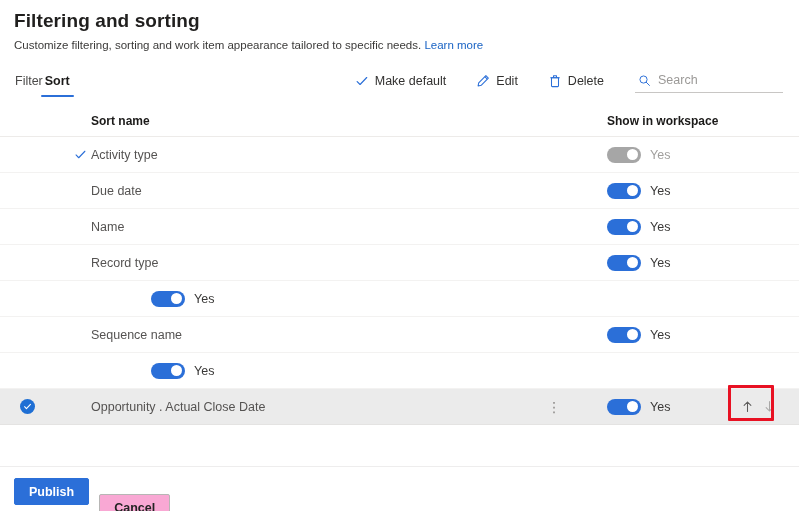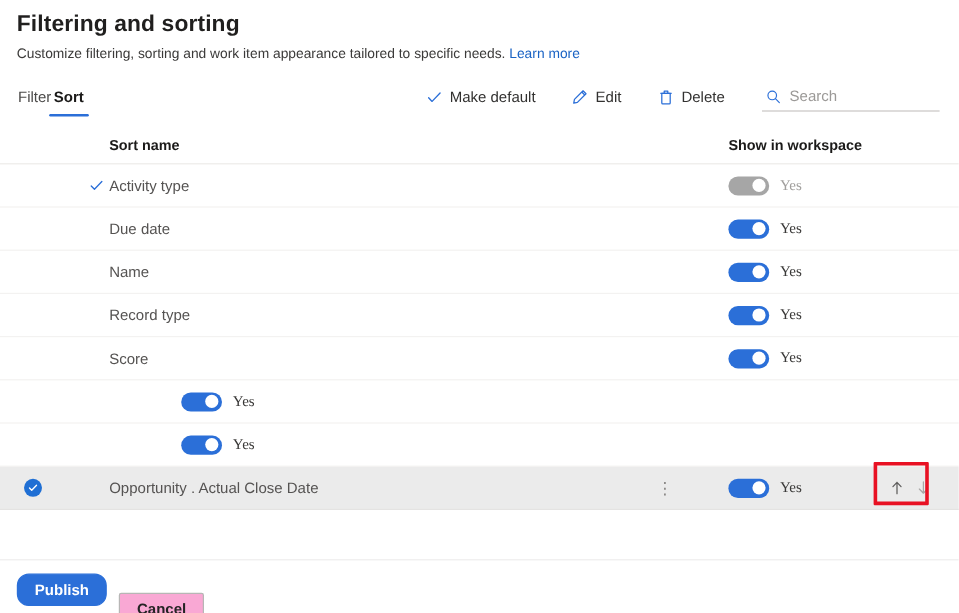--- a/index.html
+++ b/index.html
@@ -154,21 +154,21 @@
     flex: 0 0 34px;
   }
   .tgl.off-disabled { background: #a6a6a6; }
   .tgl .knob {
     position: absolute;
     top: 2.4px; right: 2.6px;
     width: 11.2px; height: 11.2px;
     border-radius: 50%;
     background: #ffffff;
   }
-  .tgl-label { font-size: 12.5px; color: #3a3938; font-family: Liberation Serif, serif; }
+  .tgl-label { font-size: 12.5px; color: #3a3938; }
   .tgl-label.muted { color: #a19f9d; }
 
   .dots {
     font-size: 14px;
     color: #8a8886;
     letter-spacing: 0;
     line-height: 10px;
     cursor: pointer;
     user-select: none;
   }
@@ -212,21 +212,21 @@
     font-size: 12.5px;
     height: 27px;
     min-width: 69px;
     padding: 0 14px;
     border-radius: 2px;
     cursor: pointer;
     line-height: 27px;
     text-align: center;
     border: 1px solid transparent;
   }
-  .btn.primary { background: #2b6fd8; color:#fff; border-color:#2b6fd8; font-weight: 600; border-radius: 10px; }
+  .btn.primary { background: #2b6fd8; color:#fff; border-color:#2b6fd8; font-weight: 600; }
   .btn.ghost { background:#f9a8d4; color:#242424; border-color:#b7b6b5; font-weight: 600; margin-top: 16px; }
 </style>
 </head>
 <body>
 
 <div class="page">
 
   <div class="hdr">
     <div class="hdr-title">Filtering and sorting</div>
     <div class="hdr-sub">
@@ -352,34 +352,34 @@
             <div class="knob"></div>
           </div>
         <span class="tgl-label">Yes</span>
       </div>
       <div class="c-arrows"></div>
     </div>
 
     <div class="row">
       <div class="c-check"></div>
       <div class="c-mark"></div>
-      <div class="c-name">Score</div>
-      <div class="c-dots"></div>
-      <div class="c-toggle">
-        <div class="tgl">
-            <div class="knob"></div>
-          </div>
-        <span class="tgl-label">Yes</span>
-      </div>
-      <div class="c-arrows"></div>
-    </div>
-
-    <div class="row">
-      <div class="c-check"></div>
-      <div class="c-mark"></div>
+      <div class="c-dots"></div>
+      <div class="c-toggle">
+        <div class="tgl">
+            <div class="knob"></div>
+          </div>
+        <span class="tgl-label">Yes</span>
+      </div>
+      <div class="c-arrows"></div>
+    </div>
+
+    <div class="row">
+      <div class="c-check"></div>
+      <div class="c-mark"></div>
+      <div class="c-name">Sequence name</div>
       <div class="c-dots"></div>
       <div class="c-toggle">
         <div class="tgl">
             <div class="knob"></div>
           </div>
         <span class="tgl-label">Yes</span>
       </div>
       <div class="c-arrows"></div>
     </div>
 

